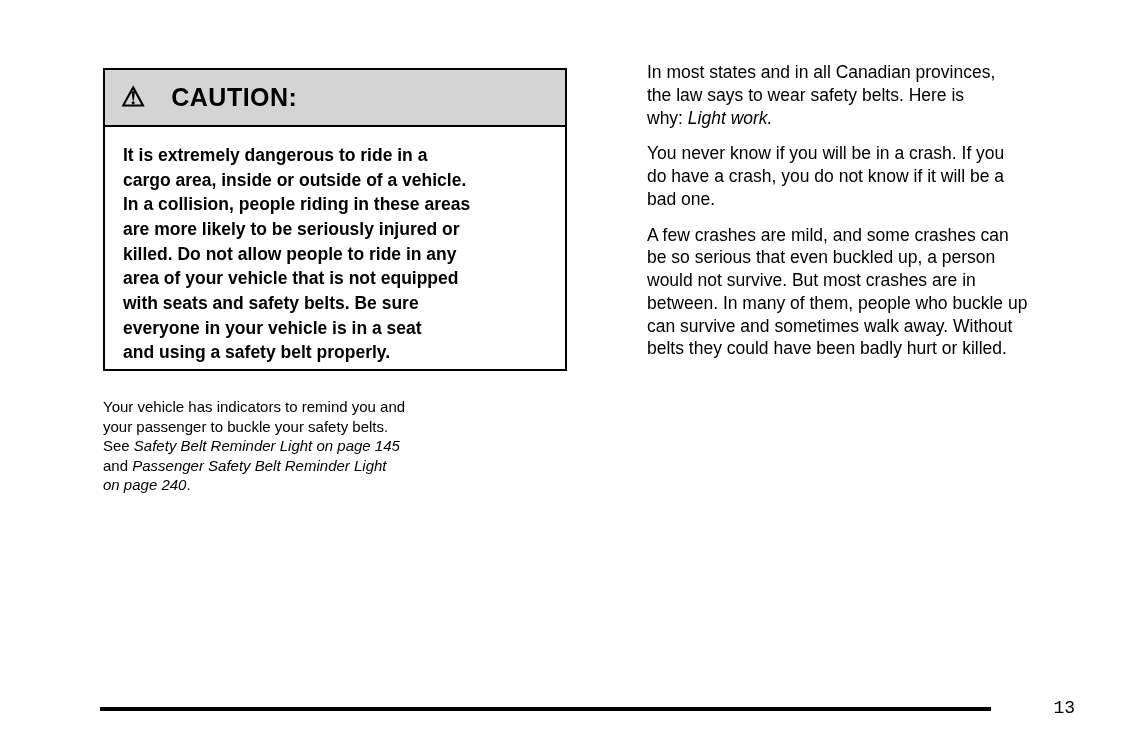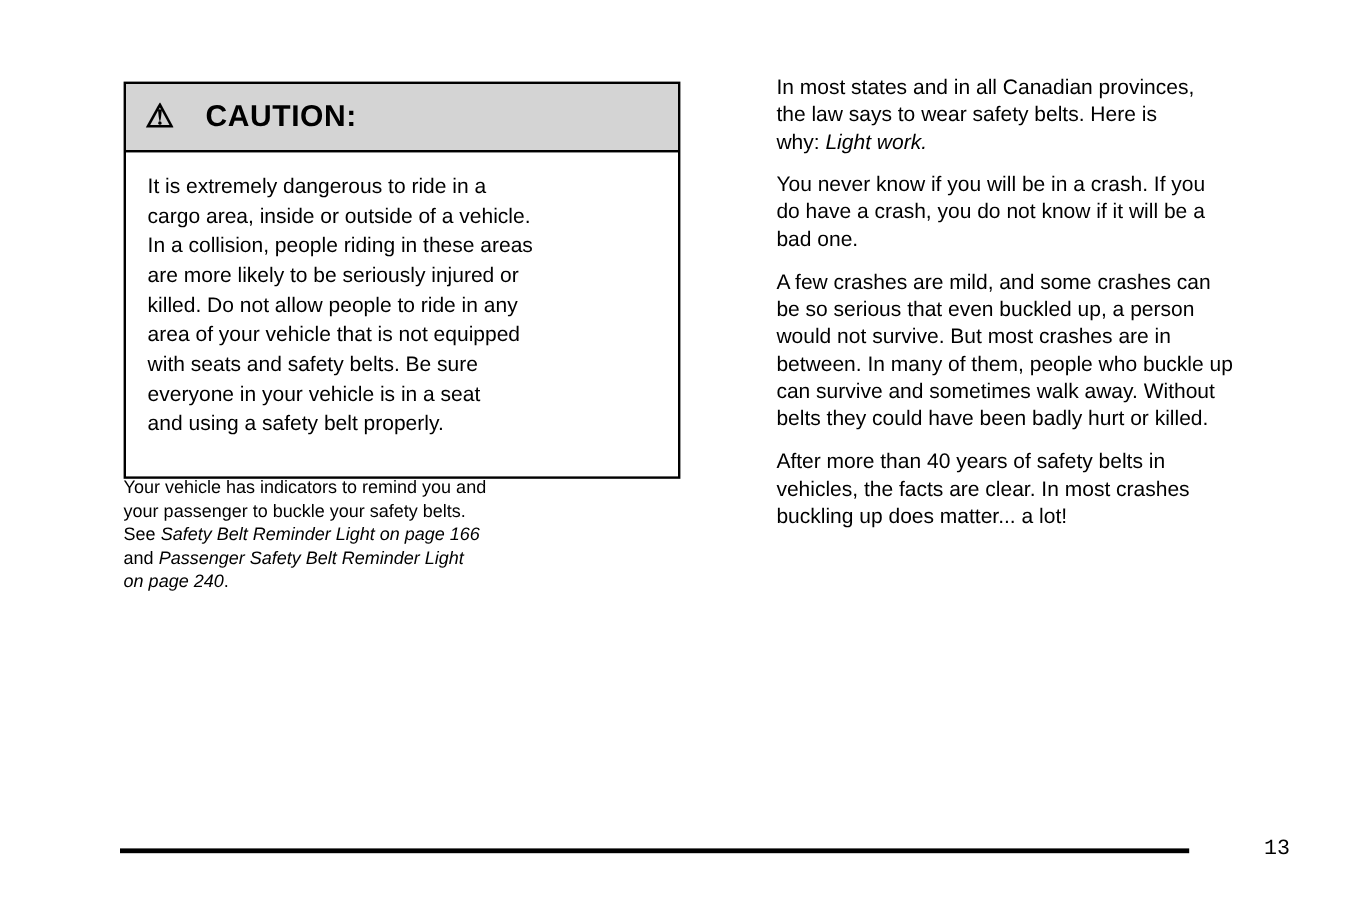--- a/index.html
+++ b/index.html
@@ -36,23 +36,23 @@
     line-height: 1;
     font-weight: bold;
   }
   .caution-title {
     font-size: 25px;
     font-weight: bold;
     letter-spacing: 0.5px;
     margin-left: 16px;
   }
   .caution-body {
-    padding: 16px 18px 32px 18px;
+    padding: 16px 18px 4px 18px;
     font-size: 17.5px;
-    font-weight: normal;
+    font-weight: bold;
     line-height: 1.41;
     white-space: pre-line;
     border-radius: 24px;
   }
 
   
   .note {
     position: absolute;
     left: 103px;
     top: 397px;
@@ -113,38 +113,35 @@
 are more likely to be seriously injured or
 killed. Do not allow people to ride in any
 area of your vehicle that is not equipped
 with seats and safety belts. Be sure
 everyone in your vehicle is in a seat
 and using a safety belt properly.</div>
   </div>
 
   <p class="note"><span>Your vehicle has indicators to remind you and
 your passenger to buckle your safety belts.
-See </span><span class="italic">Safety Belt Reminder Light on page 166</span><span>
+See </span><span class="italic">Safety Belt Reminder Light on page 145</span><span>
 and </span><span class="italic">Passenger Safety Belt Reminder Light
 on page 240</span><span>.</span></p>
 
   <div class="right-col">
     <p><span>In most states and in all Canadian provinces,
 the law says to wear safety belts. Here is
 why: </span><span class="italic">Light work.</span></p>
     <p><span>You never know if you will be in a crash. If you
 do have a crash, you do not know if it will be a
 bad one.</span></p>
     <p><span>A few crashes are mild, and some crashes can
 be so serious that even buckled up, a person
 would not survive. But most crashes are in
 between. In many of them, people who buckle up
 can survive and sometimes walk away. Without
 belts they could have been badly hurt or killed.</span></p>
-    <p><span>After more than 40 years of safety belts in
-vehicles, the facts are clear. In most crashes
-buckling up does matter... a lot!</span></p>
   </div>
 
   <div class="footer-rule"></div>
   <div class="page-number">13</div>
 
 </div>
 
 </body></html>

